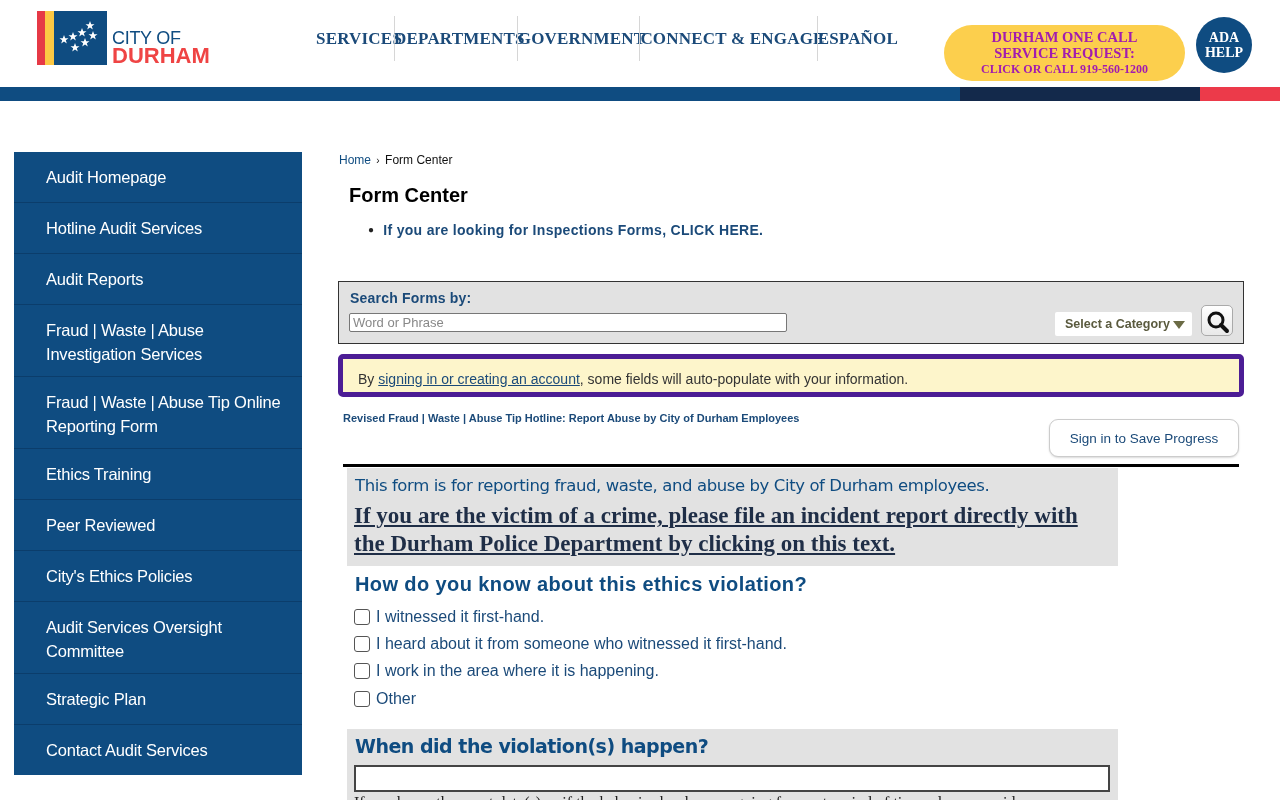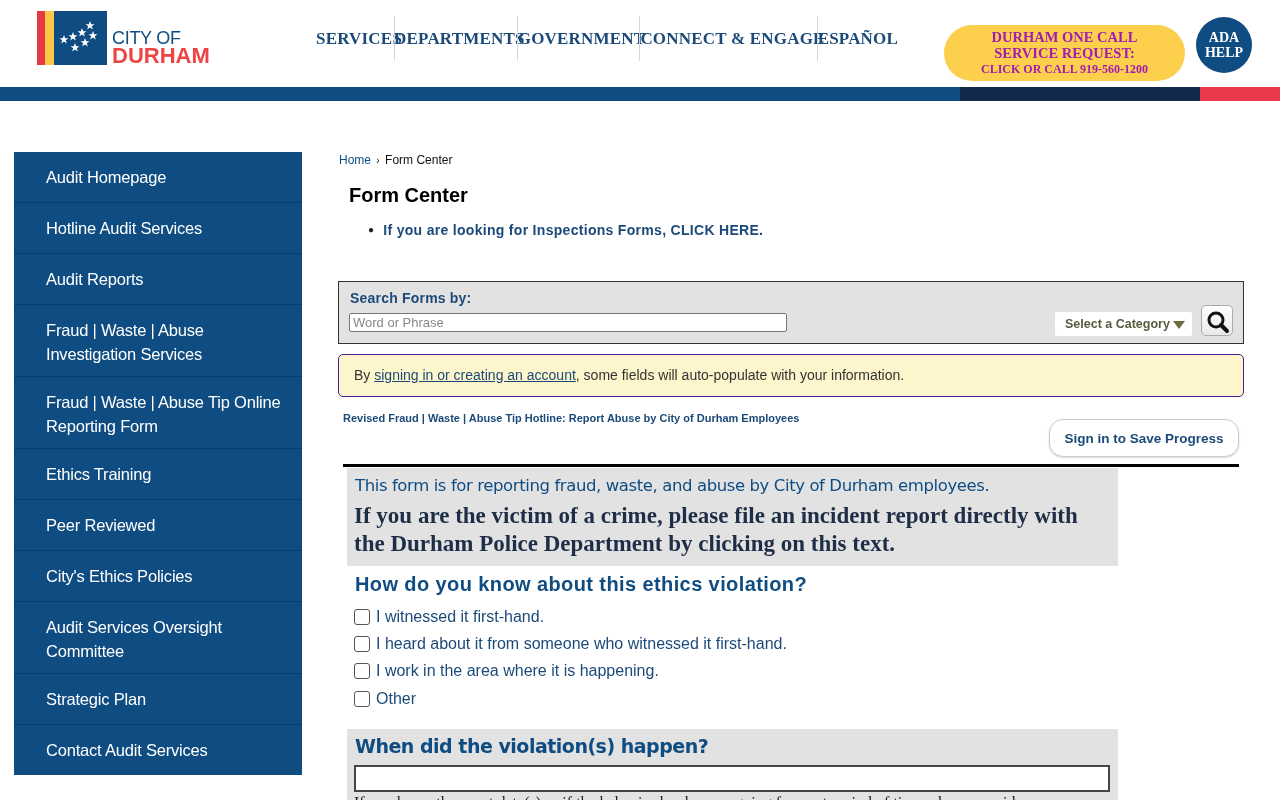--- a/index.html
+++ b/index.html
@@ -48,30 +48,30 @@
 
   .search-box { position: absolute; left: 338px; top: 281px; width: 906px; height: 63px; background: #e2e2e2; border: 1px solid #333; }
   .search-label { position: absolute; left: 11px; top: 8px; font-size: 14px; font-weight: bold; color: #1b4a79; letter-spacing: 0.2px; }
   .search-input { position: absolute; left: 10px; top: 31px; width: 438px; height: 19px; border: 1px solid #777; background: #fff; font-family: "Liberation Sans", sans-serif; font-size: 13px; color: #333; padding: 0 3px; border-radius: 2px; }
   .search-input::placeholder { color: #888; }
   .cat-select { position: absolute; left: 716px; top: 30px; width: 137px; height: 24px; background: #fff; border-radius: 2px; font-size: 12.5px; font-weight: bold; color: #5a5a3e; padding: 5px 0 0 10px; cursor: pointer; }
   .cat-select .arrow { position: absolute; right: 7px; top: 9px; width: 0; height: 0; border-left: 6px solid transparent; border-right: 6px solid transparent; border-top: 8px solid #6b6b45; }
   .search-btn { position: absolute; left: 862px; top: 23px; width: 32px; height: 31px; border: 1px solid #aaa; border-radius: 5px; background: linear-gradient(#fff, #e9e9e9); cursor: pointer; }
   .search-btn svg { position: absolute; left: 4px; top: 4px; }
 
-  .notice { position: absolute; left: 338px; top: 354px; width: 906px; height: 43px; background: #fdf5cb; border: 1px solid #4c1d95; border-radius: 5px; font-size: 14px; color: #333; padding: 12px 0 0 15px; }
+  .notice { position: absolute; left: 338px; top: 354px; width: 906px; height: 43px; background: #fdf5cb; border: 5px solid #4c1d95; border-radius: 5px; font-size: 14px; color: #333; padding: 12px 0 0 15px; }
   .notice a { color: #1b4a79; text-decoration: underline; }
 
   .form-title { position: absolute; left: 343px; top: 412px; font-size: 11px; font-weight: bold; color: #1b4a79; }
-  .save-btn { position: absolute; left: 1049px; top: 419px; width: 190px; height: 38px; background: #fff; border: 1px solid #ccc; border-radius: 14px; box-shadow: 0 1px 2px rgba(0,0,0,0.15); font-family: "Liberation Sans", sans-serif; font-size: 13.5px; font-weight: bold; color: #1b4a79; cursor: pointer; }
+  .save-btn { position: absolute; left: 1049px; top: 419px; width: 190px; height: 38px; background: #fff; border: 1px solid #ccc; border-radius: 9px; box-shadow: 0 1px 2px rgba(0,0,0,0.15); font-family: "Liberation Sans", sans-serif; font-size: 13.5px; font-weight: normal; color: #1b4a79; cursor: pointer; }
   .form-rule { position: absolute; left: 343px; top: 464px; width: 896px; height: 3px; background: #000; }
 
   .intro-box { position: absolute; left: 347px; top: 468px; width: 771px; height: 98px; background: #e2e2e2; }
   .intro-line1 { position: absolute; left: 8px; top: 8px; font-family: "DejaVu Sans", sans-serif; font-size: 16.5px; color: #0f4c81; letter-spacing: -0.4px; white-space: nowrap; }
-  .intro-link { position: absolute; left: 7px; top: 34px; width: 760px; font-family: "Liberation Serif", serif; font-weight: bold; font-size: 23px; line-height: 28px; color: #1f2e47; letter-spacing: 0px; }
+  .intro-link { position: absolute; left: 7px; top: 34px; width: 760px; font-family: "Liberation Serif", serif; font-weight: bold; font-size: 23px; line-height: 28px; color: #1f2e47; text-decoration: underline; letter-spacing: 0px; }
 
   .q1-label { position: absolute; left: 355px; top: 573px; font-size: 20px; font-weight: bold; color: #0f4c81; letter-spacing: 0.4px; }
   .opt { position: absolute; left: 354px; display: flex; align-items: center; font-size: 16px; color: #1b4a79; }
   .opt .cb { width: 16px; height: 16px; border: 1px solid #555; border-radius: 3px; background: #fff; margin-right: 6px; cursor: pointer; }
 
   .q2-box { position: absolute; left: 347px; top: 729px; width: 771px; height: 80px; background: #e2e2e2; }
   .q2-label { position: absolute; left: 8px; top: 6px; font-family: "DejaVu Sans", sans-serif; font-size: 19px; font-weight: bold; color: #0f4c81; letter-spacing: -0.5px; }
   .q2-input { position: absolute; left: 7px; top: 36px; width: 756px; height: 27px; border: 2px solid #444; background: #fff; }
   .q2-help { position: absolute; left: 7px; top: 65px; font-family: "Liberation Serif", serif; font-size: 16px; color: #222; white-space: nowrap; }
 </style>

